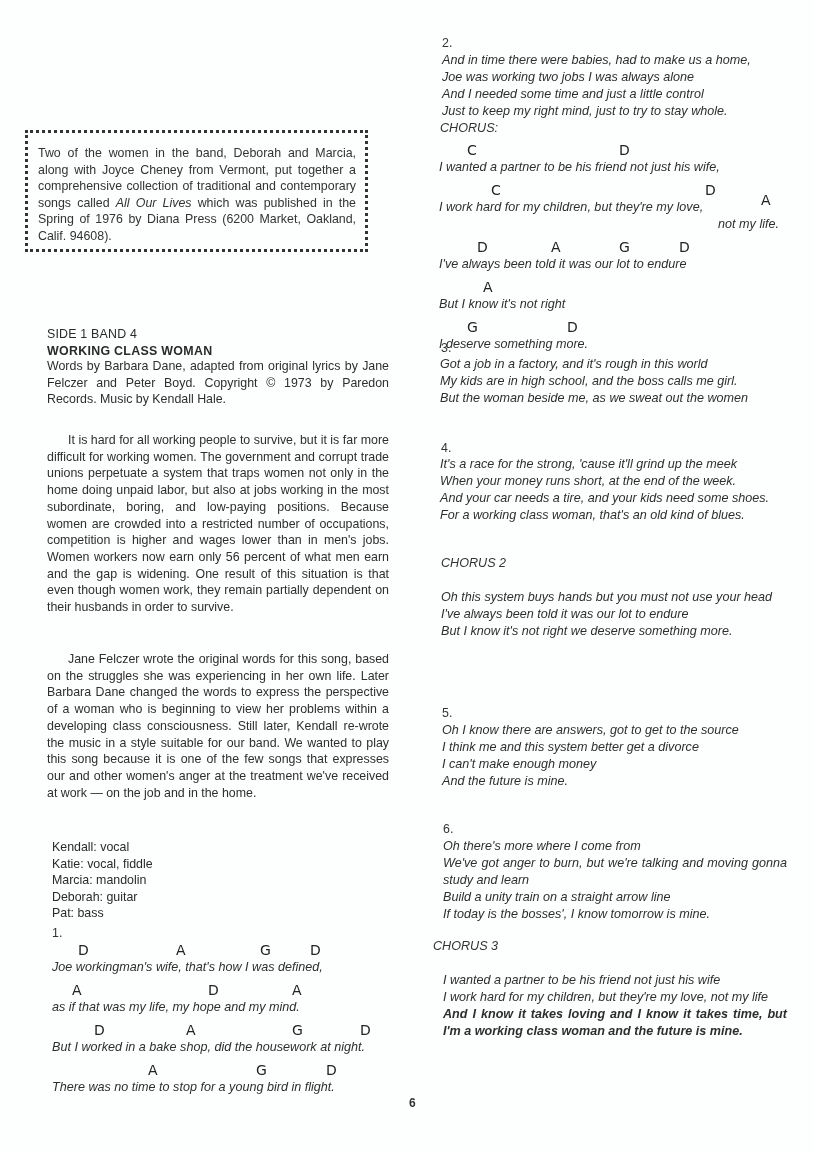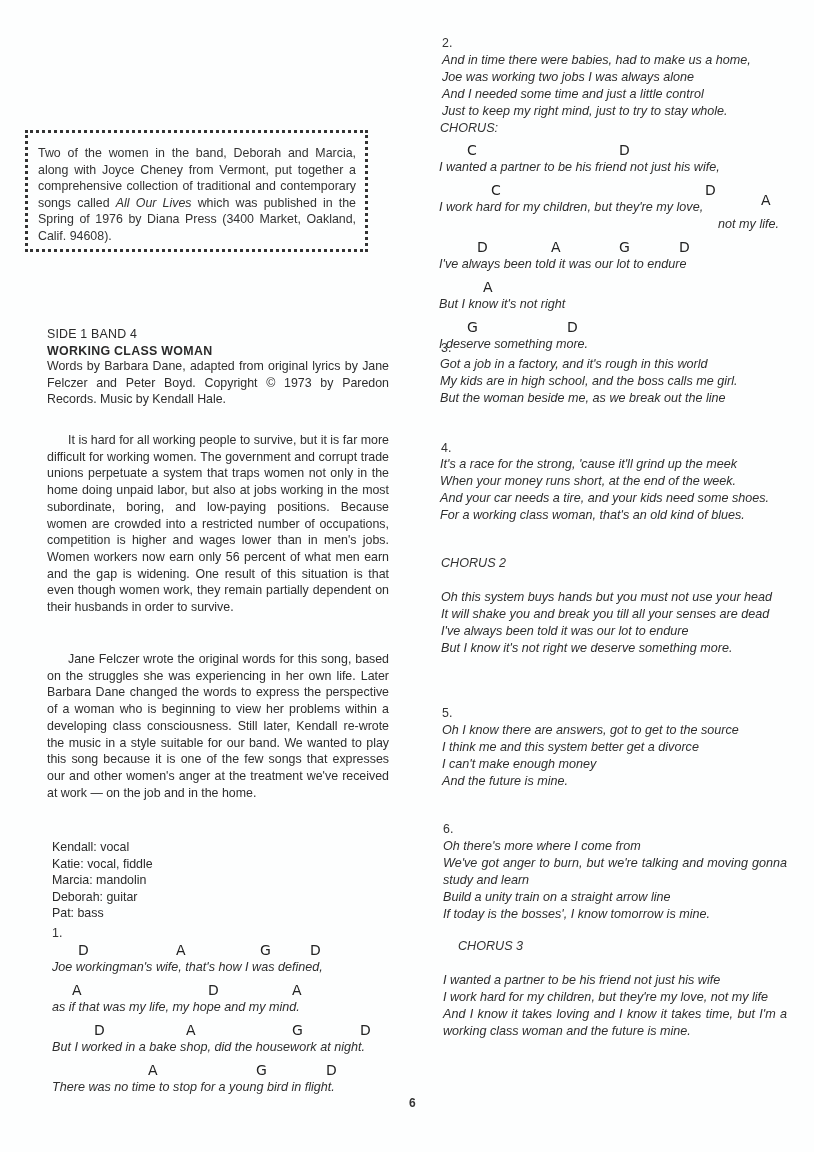--- a/index.html
+++ b/index.html
@@ -39,21 +39,21 @@
   .page-number {
     position: absolute; left: 409px; top: 1096px;
     font-size: 12px; font-weight: bold; color: #333;
   }
   .members div { font-size: 12.4px; line-height: 16.5px; }
 </style>
 </head>
 <body>
 
 <div class="info-box">
-  <span>Two of the women in the band, Deborah and Marcia, along with Joyce Cheney from Vermont, put together a comprehensive collection of traditional and contemporary songs called </span><i>All Our Lives</i><span> which was published in the Spring of 1976 by Diana Press (3400 Market, Oakland, Calif. 94608).</span>
+  <span>Two of the women in the band, Deborah and Marcia, along with Joyce Cheney from Vermont, put together a comprehensive collection of traditional and contemporary songs called </span><i>All Our Lives</i><span> which was published in the Spring of 1976 by Diana Press (6200 Market, Oakland, Calif. 94608).</span>
 </div>
 
 <div class="abs side-band" style="left:47px; top:327px;">SIDE 1   BAND 4</div>
 <div class="abs song-title" style="left:47px; top:344px;">WORKING CLASS WOMAN</div>
 
 <div class="abs body-text justify" style="left:47px; top:358px; width:342px;">Words by Barbara Dane, adapted from original lyrics by Jane Felczer and Peter Boyd. Copyright © 1973 by Paredon Records. Music by Kendall Hale.</div>
 
 <div class="abs body-text justify indent" style="left:47px; top:432px; width:342px;">It is hard for all working people to survive, but it is far more difficult for working women. The government and corrupt trade unions perpetuate a system that traps women not only in the home doing unpaid labor, but also at jobs working in the most subordinate, boring, and low-paying positions. Because women are crowded into a restricted number of occupations, competition is higher and wages lower than in men's jobs. Women workers now earn only 56 percent of what men earn and the gap is widening. One result of this situation is that even though women work, they remain partially dependent on their husbands in order to survive.</div>
 <div class="abs body-text justify indent" style="left:47px; top:651px; width:342px;">Jane Felczer wrote the original words for this song, based on the struggles she was experiencing in her own life. Later Barbara Dane changed the words to express the perspective of a woman who is beginning to view her problems within a developing class consciousness. Still later, Kendall re-wrote the music in a style suitable for our band. We wanted to play this song because it is one of the few songs that expresses our and other women's anger at the treatment we've received at work — on the job and in the home.</div>
 
@@ -134,55 +134,54 @@
     <span class="chord" style="left:28px;">G</span>
     <span class="chord" style="left:128px;">D</span>
   </div>
   <div class="lyric">I deserve something more.</div>
 </div>
 
 <div class="abs num" style="left:441px; top:341px;">3.</div>
 <div class="abs" style="left:440px; top:356px; width:348px;">
   <div class="lyric">Got a job in a factory, and it's rough in this world</div>
   <div class="lyric">My kids are in high school, and the boss calls me girl.</div>
-  <div class="lyric">But the woman beside me, as we break out the line</div>
+  <div class="lyric">But the woman beside me, as we sweat out the women</div>
 </div>
 
 <div class="abs num" style="left:441px; top:441px;">4.</div>
 <div class="abs" style="left:440px; top:456px; width:344px;">
   <div class="lyric justify">It's a race for the strong, 'cause it'll grind up the meek</div>
   <div class="lyric justify">When your money runs short, at the end of the week.</div>
   <div class="lyric justify" style="text-align-last:left;">And your car needs a tire, and your kids need some shoes.</div>
   <div class="lyric">For a working class woman, that's an old kind of blues.</div>
 </div>
 
 <div class="abs chorus-label" style="left:441px; top:556px;">CHORUS 2</div>
 <div class="abs" style="left:441px; top:589px; width:344px;">
   <div class="lyric justify" style="text-align-last:left;">Oh this system buys hands but you must not use your head</div>
-  <div class="lyric justify" style="text-align-last:left;">It will shake you and break you till all your senses are dead</div>
   <div class="lyric">I've always been told it was our lot to endure</div>
   <div class="lyric">But I know it's not right we deserve something more.</div>
 </div>
 
 <div class="abs num" style="left:442px; top:706px;">5.</div>
 <div class="abs" style="left:442px; top:722px; width:346px;">
   <div class="lyric">Oh I know there are answers, got to get to the source</div>
   <div class="lyric">I think me and this system better get a divorce</div>
   <div class="lyric">I can't make enough money</div>
   <div class="lyric">And the future is mine.</div>
 </div>
 
 <div class="abs num" style="left:443px; top:822px;">6.</div>
 <div class="abs" style="left:443px; top:838px; width:344px;">
   <div class="lyric">Oh there's more where I come from</div>
   <div class="lyric justify" style="text-align-last:left;">We've got anger to burn,  but we're talking and moving gonna study and learn</div>
   <div class="lyric">Build a unity train on a straight arrow line</div>
   <div class="lyric">If today is the bosses', I know tomorrow is mine.</div>
 </div>
 
-<div class="abs chorus-label" style="left:458px; top:939px;">CHORUS 3</div>
+<div class="abs chorus-label" style="left:433px; top:939px;">CHORUS 3</div>
 <div class="abs" style="left:443px; top:972px; width:344px;">
   <div class="lyric">I wanted a partner to be his friend not just his wife</div>
   <div class="lyric justify" style="text-align-last:left;">I work hard for my children, but they're my love, not my life</div>
-  <div class="lyric justify" style="text-align-last:left;">And I know it takes loving and I know it takes time, but I'm a working class woman and the future is mine.</div>
+  <div class="lyric justify" style="text-align-last:left;font-weight:bold;">And I know it takes loving and I know it takes time, but I'm a working class woman and the future is mine.</div>
 </div>
 
 <div class="page-number">6</div>
 
 </body></html>

